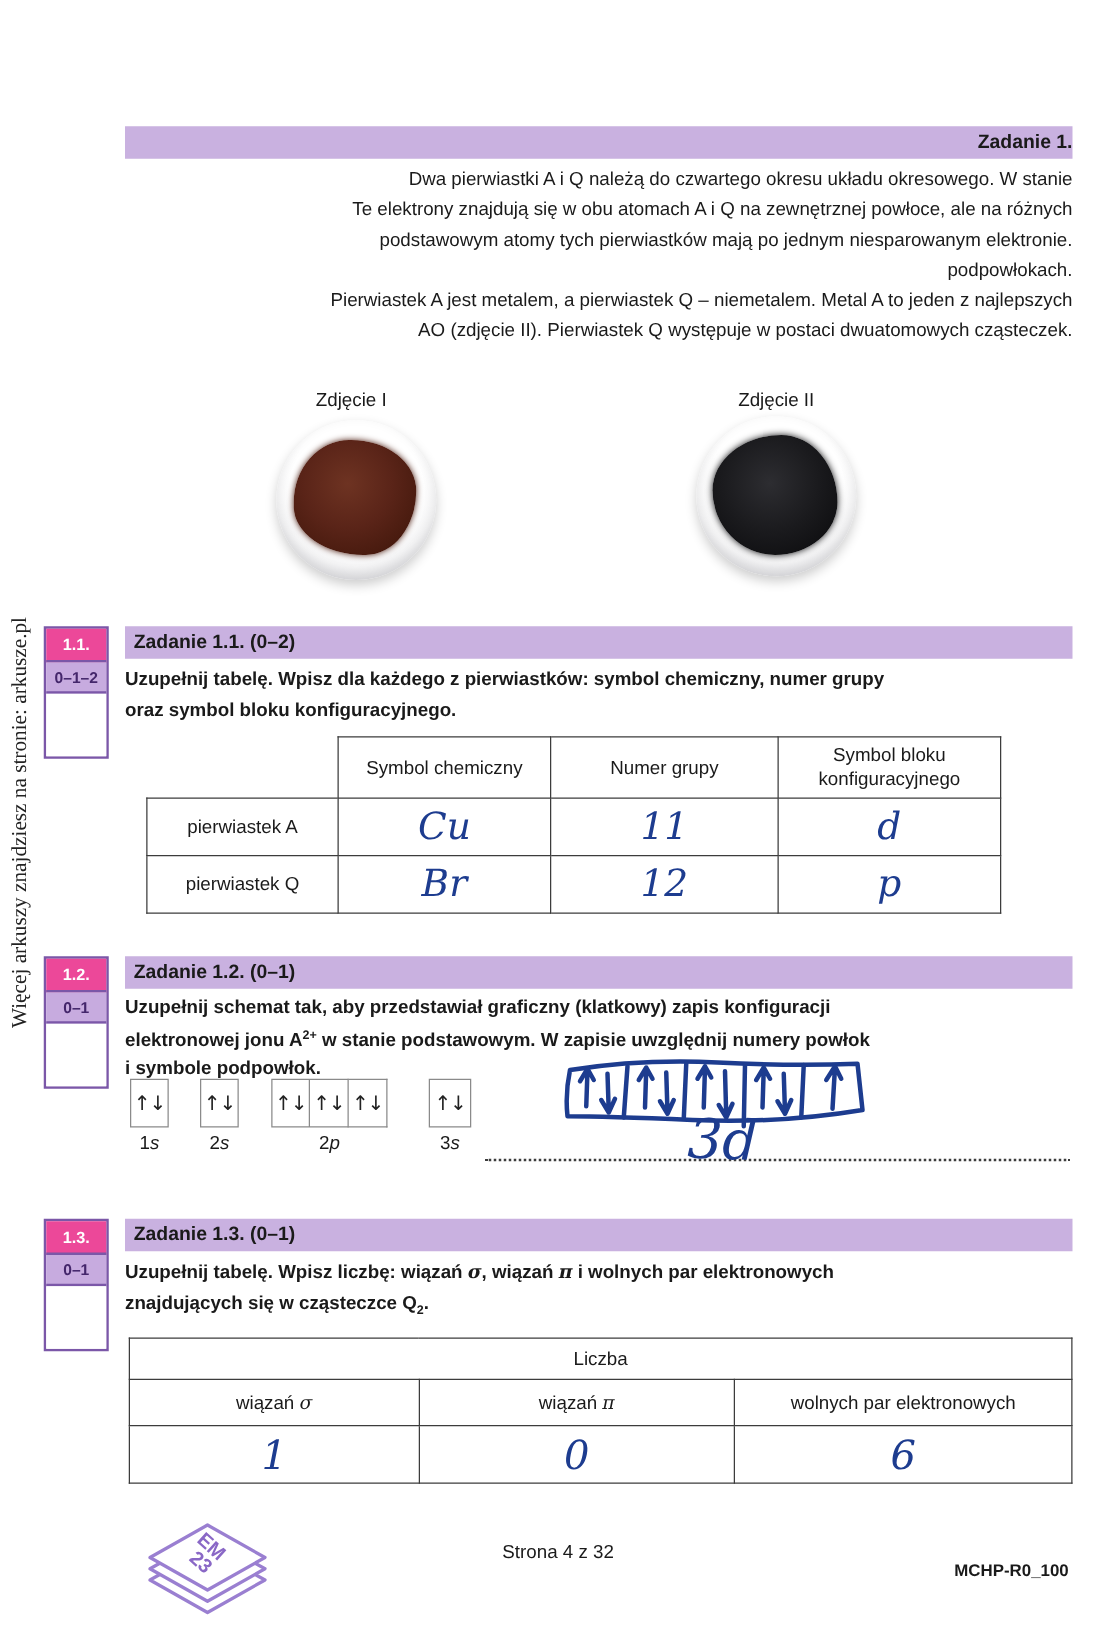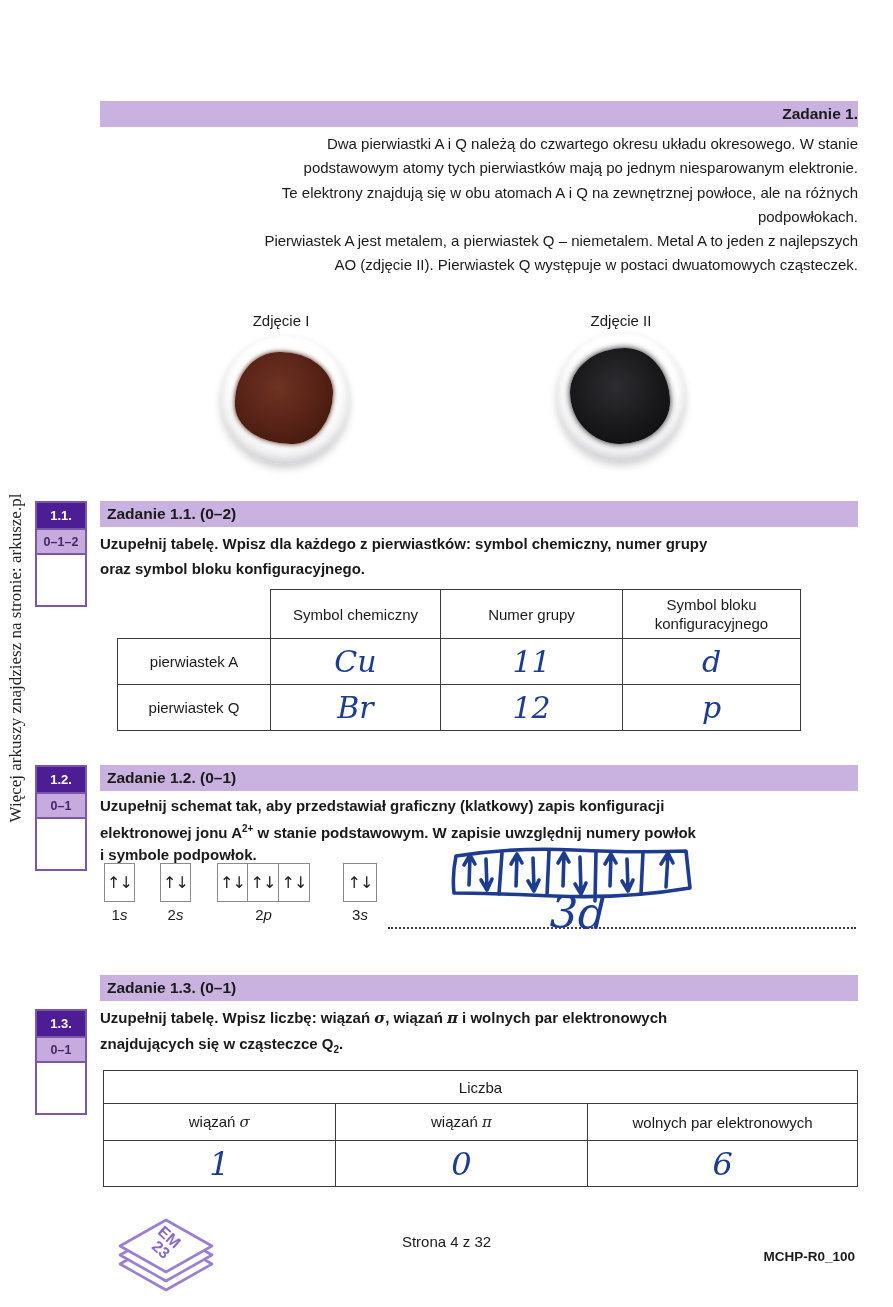--- a/index.html
+++ b/index.html
@@ -15,21 +15,21 @@
   .block{position:absolute;left:100px;width:758px;}
   .hdr-bar{height:26px;background:#c9b1e0;font-weight:bold;font-size:15.5px;
            line-height:26px;padding-left:7px;box-sizing:border-box;}
   .para{margin-top:5px;font-size:15px;line-height:24.3px;}
   .line{white-space:pre;}
   .instr{margin-top:4px;font-weight:bold;font-size:15px;line-height:25px;}
   sup{font-size:10px;} sub{font-size:10px;}
 
   
   .badge{position:absolute;left:35px;width:52px;border:2px solid #7b57a8;background:#fff;box-sizing:border-box;}
-  .badge-id{height:25px;background:#4c1d95;color:#fff;font-weight:bold;font-size:13px;
+  .badge-id{height:25px;background:#ec4899;color:#fff;font-weight:bold;font-size:13px;
             display:flex;align-items:center;justify-content:center;border-bottom:2px solid #7b57a8;}
   .badge-scale{height:23px;background:#c7abdf;color:#44266b;font-weight:bold;font-size:12.5px;
             display:flex;align-items:center;justify-content:center;border-bottom:2px solid #7b57a8;}
   .badge-empty{height:50px;background:#fff;}
 
   
   .caption{position:absolute;width:160px;text-align:center;font-size:15px;}
   .plate{position:absolute;width:128px;height:128px;border-radius:50%;
          background:radial-gradient(circle at 50% 40%, #ffffff 52%, #f4f4f5 66%, #e3e3e6 76%, #f1f1f2 84%, #fafafa 100%);
          box-shadow:0 4px 9px rgba(0,0,0,.20), inset 0 -4px 10px rgba(0,0,0,.08);}
@@ -83,22 +83,22 @@
 <body>
 
 <div class="page">
 
   <div class="side-text">Więcej arkuszy znajdziesz na stronie: arkusze.pl</div>
 
   <div class="block" style="top:101px;text-align:right;">
     <div class="hdr-bar">Zadanie 1.</div>
     <div class="para">
       <div class="line">Dwa pierwiastki A i Q należą do czwartego okresu układu okresowego. W stanie</div>
+      <div class="line">Te elektrony znajdują się w obu atomach A i Q na zewnętrznej powłoce, ale na różnych</div>
       <div class="line">podstawowym atomy tych pierwiastków mają po jednym niesparowanym elektronie.</div>
-      <div class="line">Te elektrony znajdują się w obu atomach A i Q na zewnętrznej powłoce, ale na różnych</div>
       <div class="line">podpowłokach.</div>
       <div class="line">Pierwiastek A jest metalem, a pierwiastek Q – niemetalem. Metal A to jeden z najlepszych</div>
       <div class="line">AO (zdjęcie II). Pierwiastek Q występuje w postaci dwuatomowych cząsteczek.</div>
     </div>
   </div>
 
   <div class="caption" style="left:201px;top:312px;">Zdjęcie I</div>
   <div class="caption" style="left:541px;top:312px;">Zdjęcie II</div>
   <div class="plate" style="left:221px;top:336px;">
     <div class="powder powder-red"></div>
@@ -223,21 +223,21 @@
         <path d="M136,16 L137,52 M131,43 L137,53 L142,42"></path>
 
         <path d="M166,45 L167,14 M161,23 L167,13 L172,22"></path>
         <path d="M183,18 L184,49 M178,40 L184,50 L189,39"></path>
 
         <path d="M222,46 L224,13 M217,23 L224,12 L229,22"></path>
       </g>
     </svg>
   </div>
 
-  <div class="badge" style="top:1009px;">
+  <div class="badge" style="top:975px;">
     <div class="badge-id">1.3.</div>
     <div class="badge-scale">0–1</div>
     <div class="badge-empty"></div>
   </div>
 
   <div class="block" style="top:975px;height:230px;">
     <div class="hdr-bar">Zadanie 1.3. (0–1)</div>
     <div class="instr">
       <div class="line"><span>Uzupełnij tabelę. Wpisz liczbę: wiązań </span><span class="msym">σ</span><span>, wiązań </span><span class="msym">π</span><span> i wolnych par elektronowych</span></div>
       <div class="line"><span>znajdujących się w cząsteczce Q</span><sub>2</sub><span>.</span></div>

